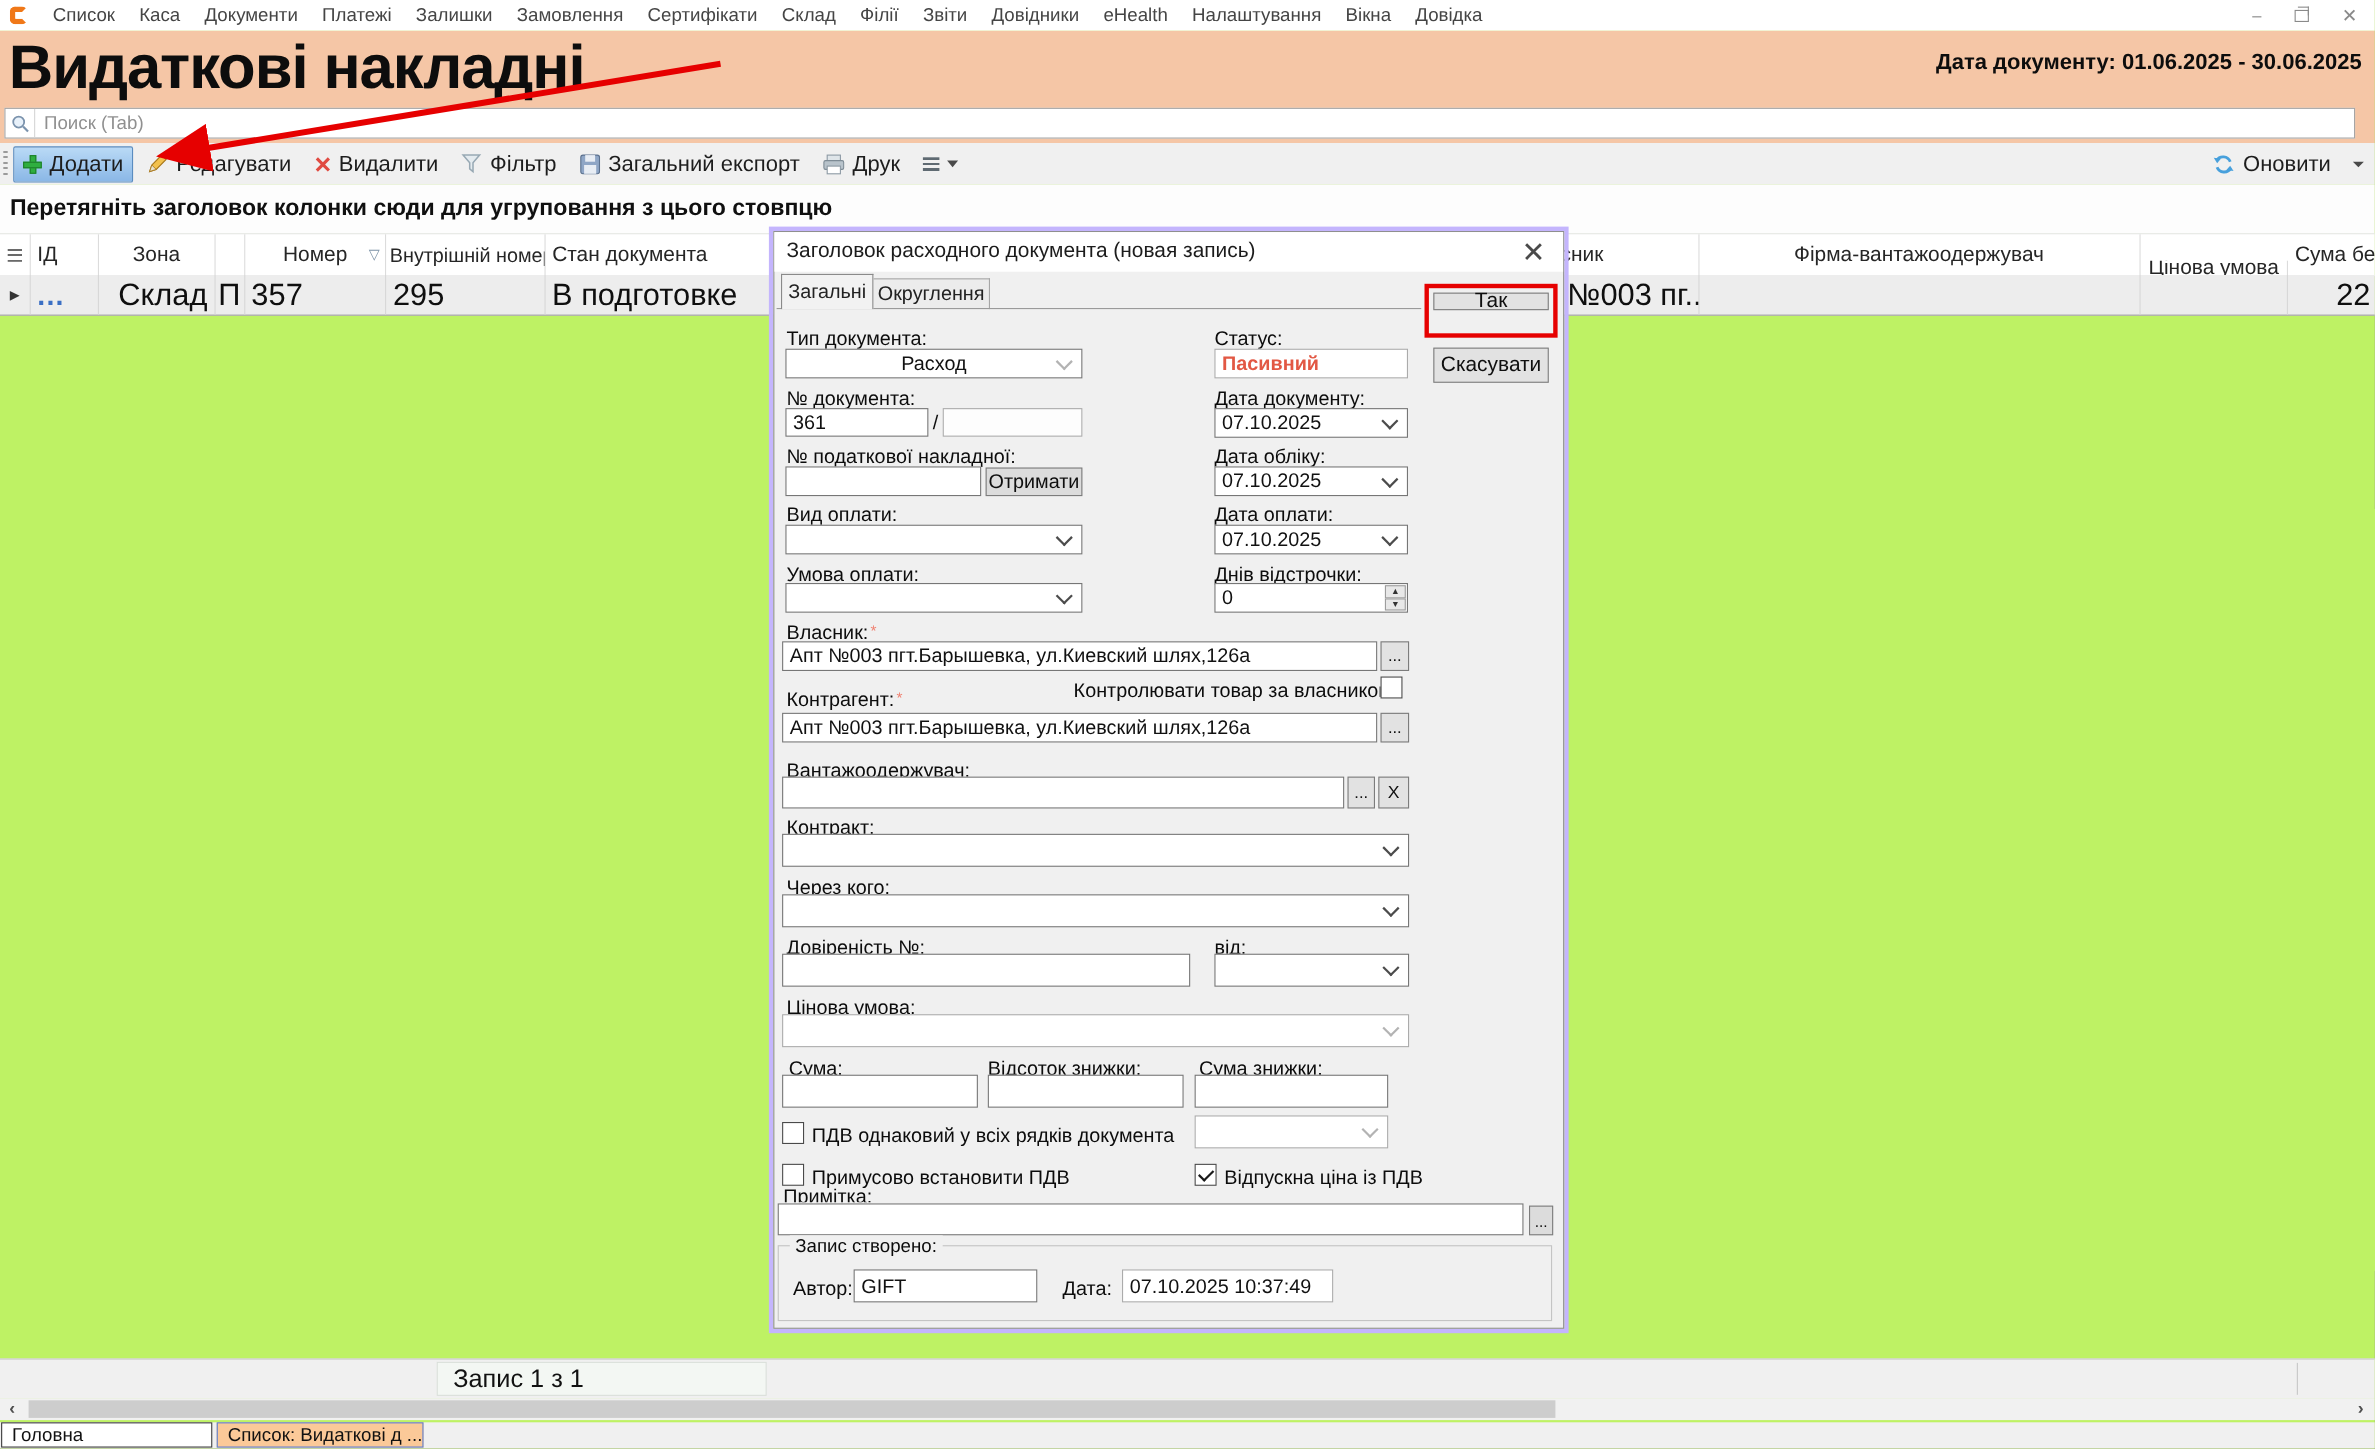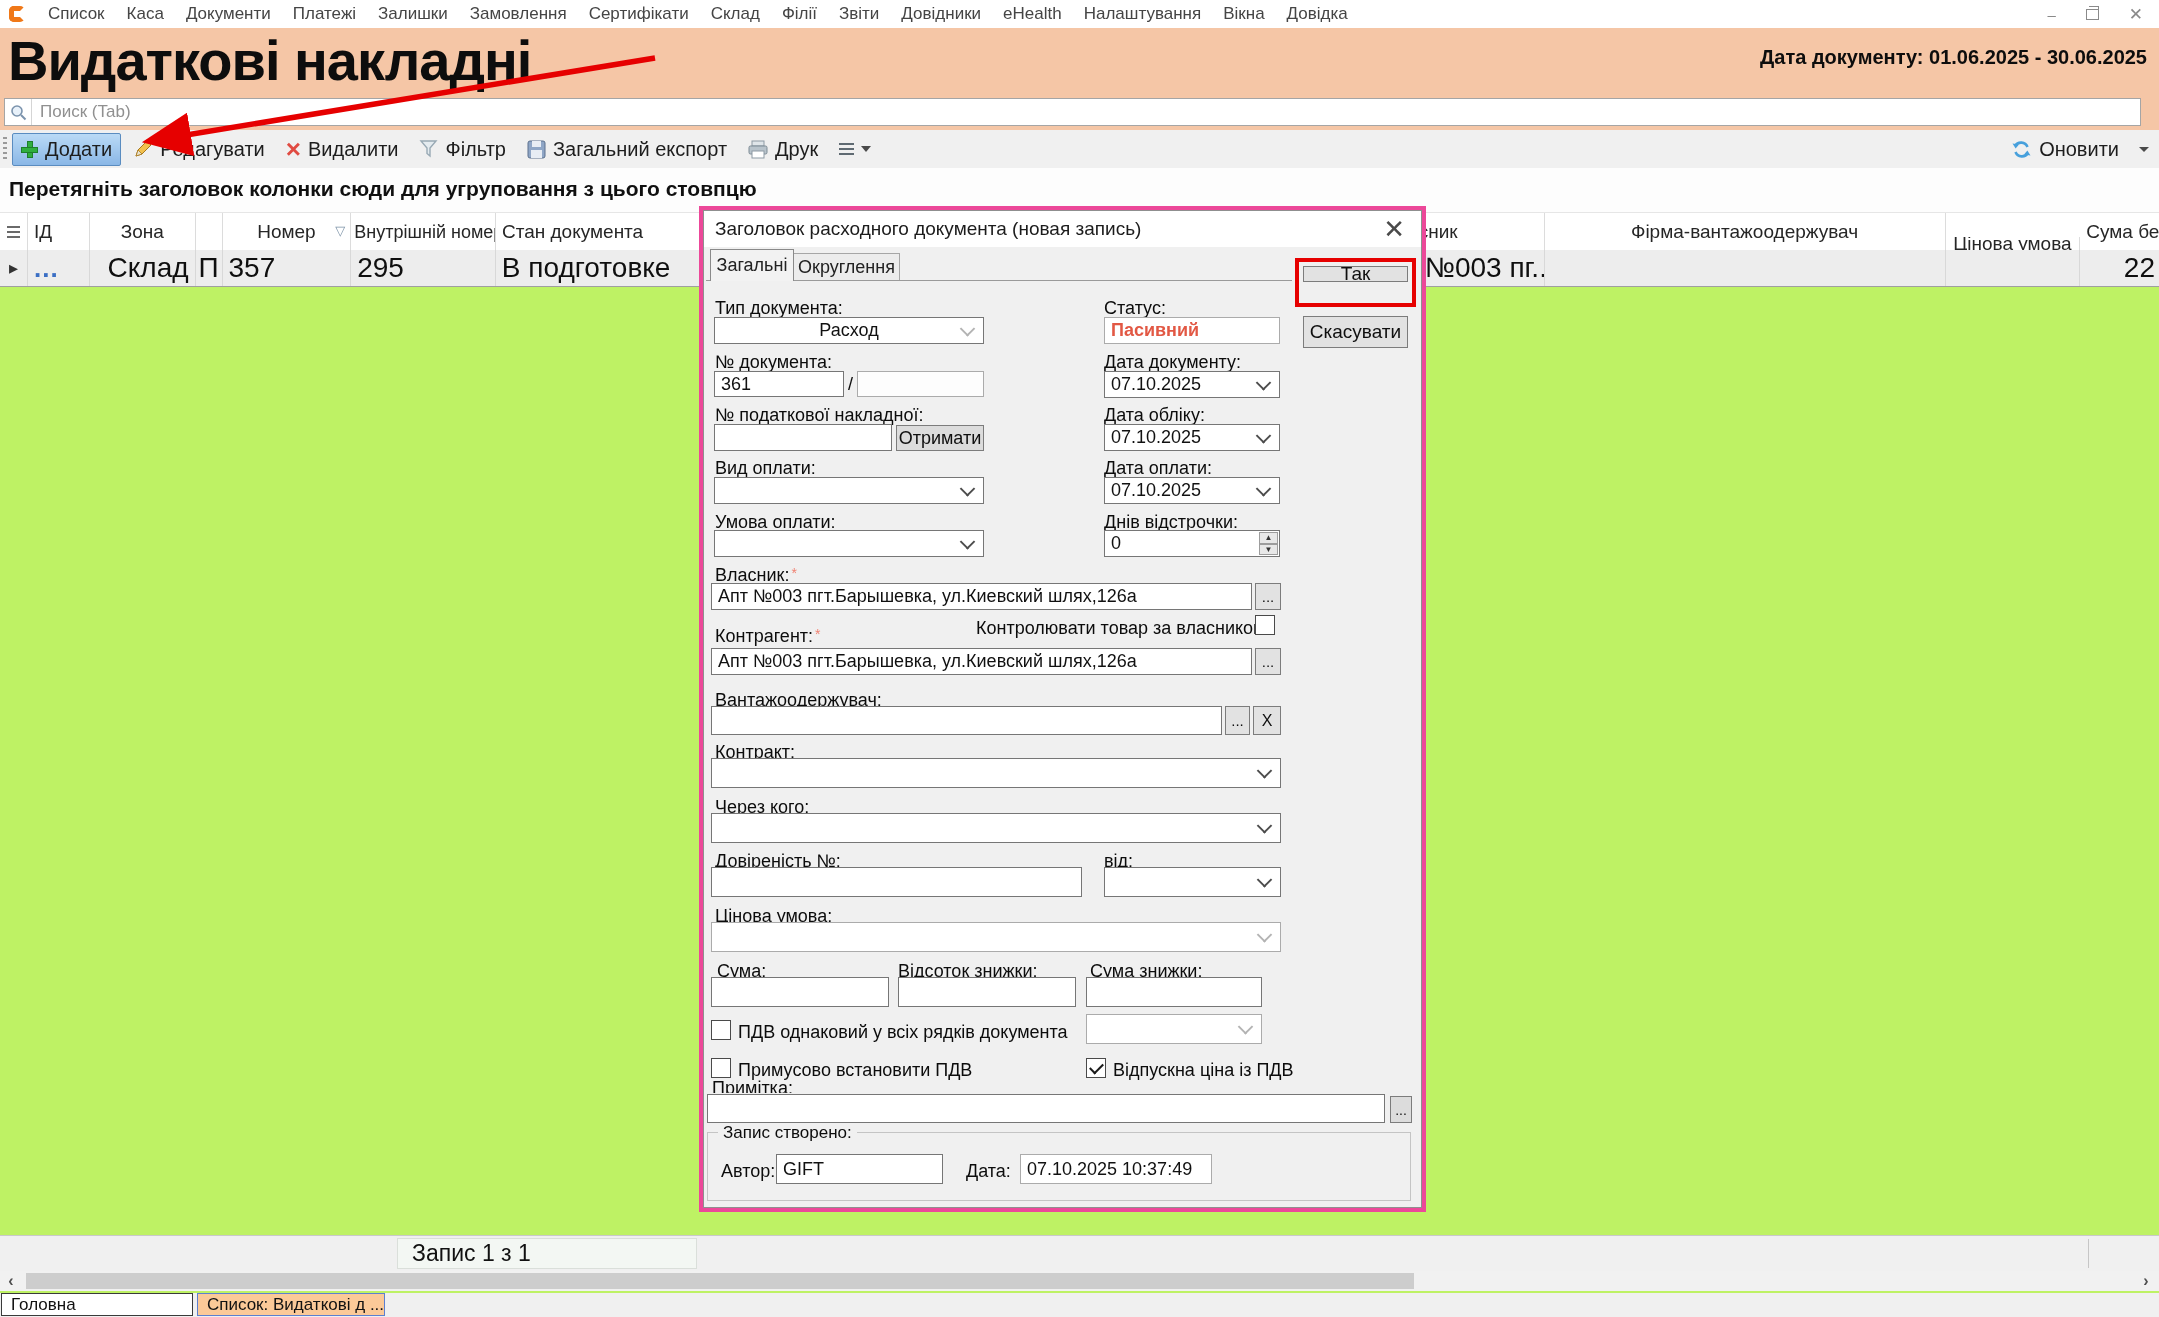--- a/index.html
+++ b/index.html
@@ -61,21 +61,21 @@
   .statusdiv{position:absolute;left:2088px;top:3px;bottom:3px;border-left:1px solid #c6c6c6;}
   .hscroll{position:absolute;left:0;top:1271px;width:2159px;height:20px;background:#f1f1f1;}
   .harrow{position:absolute;top:0;width:22px;height:20px;display:flex;align-items:center;justify-content:center;color:#4f4f4f;font-size:16px;font-weight:bold;}
   .hthumb{position:absolute;left:26px;top:2px;width:1388px;height:16px;background:#cdcdcd;}
   .tabsbar{position:absolute;left:0;top:1293px;width:2159px;height:24px;background:#f0f0f0;font-size:17px;color:#111;}
   .btab{position:absolute;top:0;height:23px;display:flex;align-items:center;padding-left:9px;box-sizing:border-box;white-space:nowrap;overflow:hidden;}
   .btab.home{left:1px;width:192px;background:#fff;border:1px solid #3a3a3a;}
   .btab.list{left:197px;width:188px;background:#fbc998;border:1px solid #5c7fd0;}
 
   
-  .dlg-annot{position:absolute;left:699px;top:206px;width:727px;height:1006px;border:4px solid #ec4899;box-sizing:border-box;z-index:20;}
+  .dlg-annot{position:absolute;left:699px;top:206px;width:727px;height:1006px;border:4px solid #c4b5fd;box-sizing:border-box;z-index:20;}
   .dialog{position:absolute;left:0;top:0;right:0;bottom:0;background:#f0f0f0;border:1px solid #8f8f8f;box-sizing:border-box;}
   .dlg-title{position:absolute;left:0;top:0;right:0;height:36px;background:#fff;font-size:19px;color:#1c1c1c;display:flex;align-items:center;padding-left:11px;box-sizing:border-box;}
   .dlg-close{position:absolute;right:16px;top:2px;font-size:26px;color:#4a4a4a;line-height:32px;}
   .tab{position:absolute;font-size:18px;display:flex;align-items:center;justify-content:center;box-sizing:border-box;}
   .tab.active{left:6px;top:38px;width:84px;height:32px;background:#f2f2f2;border:1px solid #8a8a8a;border-bottom:none;z-index:2;}
   .tab.inactive{left:90px;top:42px;width:106px;height:28px;background:#ececec;border:1px solid #a6a6a6;border-left:none;border-bottom:none;}
   .tabline{position:absolute;left:2px;top:69px;width:586px;border-top:1px solid #9a9a9a;}
   .btn{position:absolute;background:#e2e2e2;border:1px solid #7c7c7c;font-size:19px;color:#0f0f0f;display:flex;align-items:center;justify-content:center;box-sizing:border-box;}
   .ok-annot{position:absolute;left:591px;top:47px;width:121px;height:49px;border:4px solid #e60000;box-sizing:border-box;z-index:3;}
   .lbl{position:absolute;font-size:18px;color:#0c0c0c;white-space:nowrap;}

